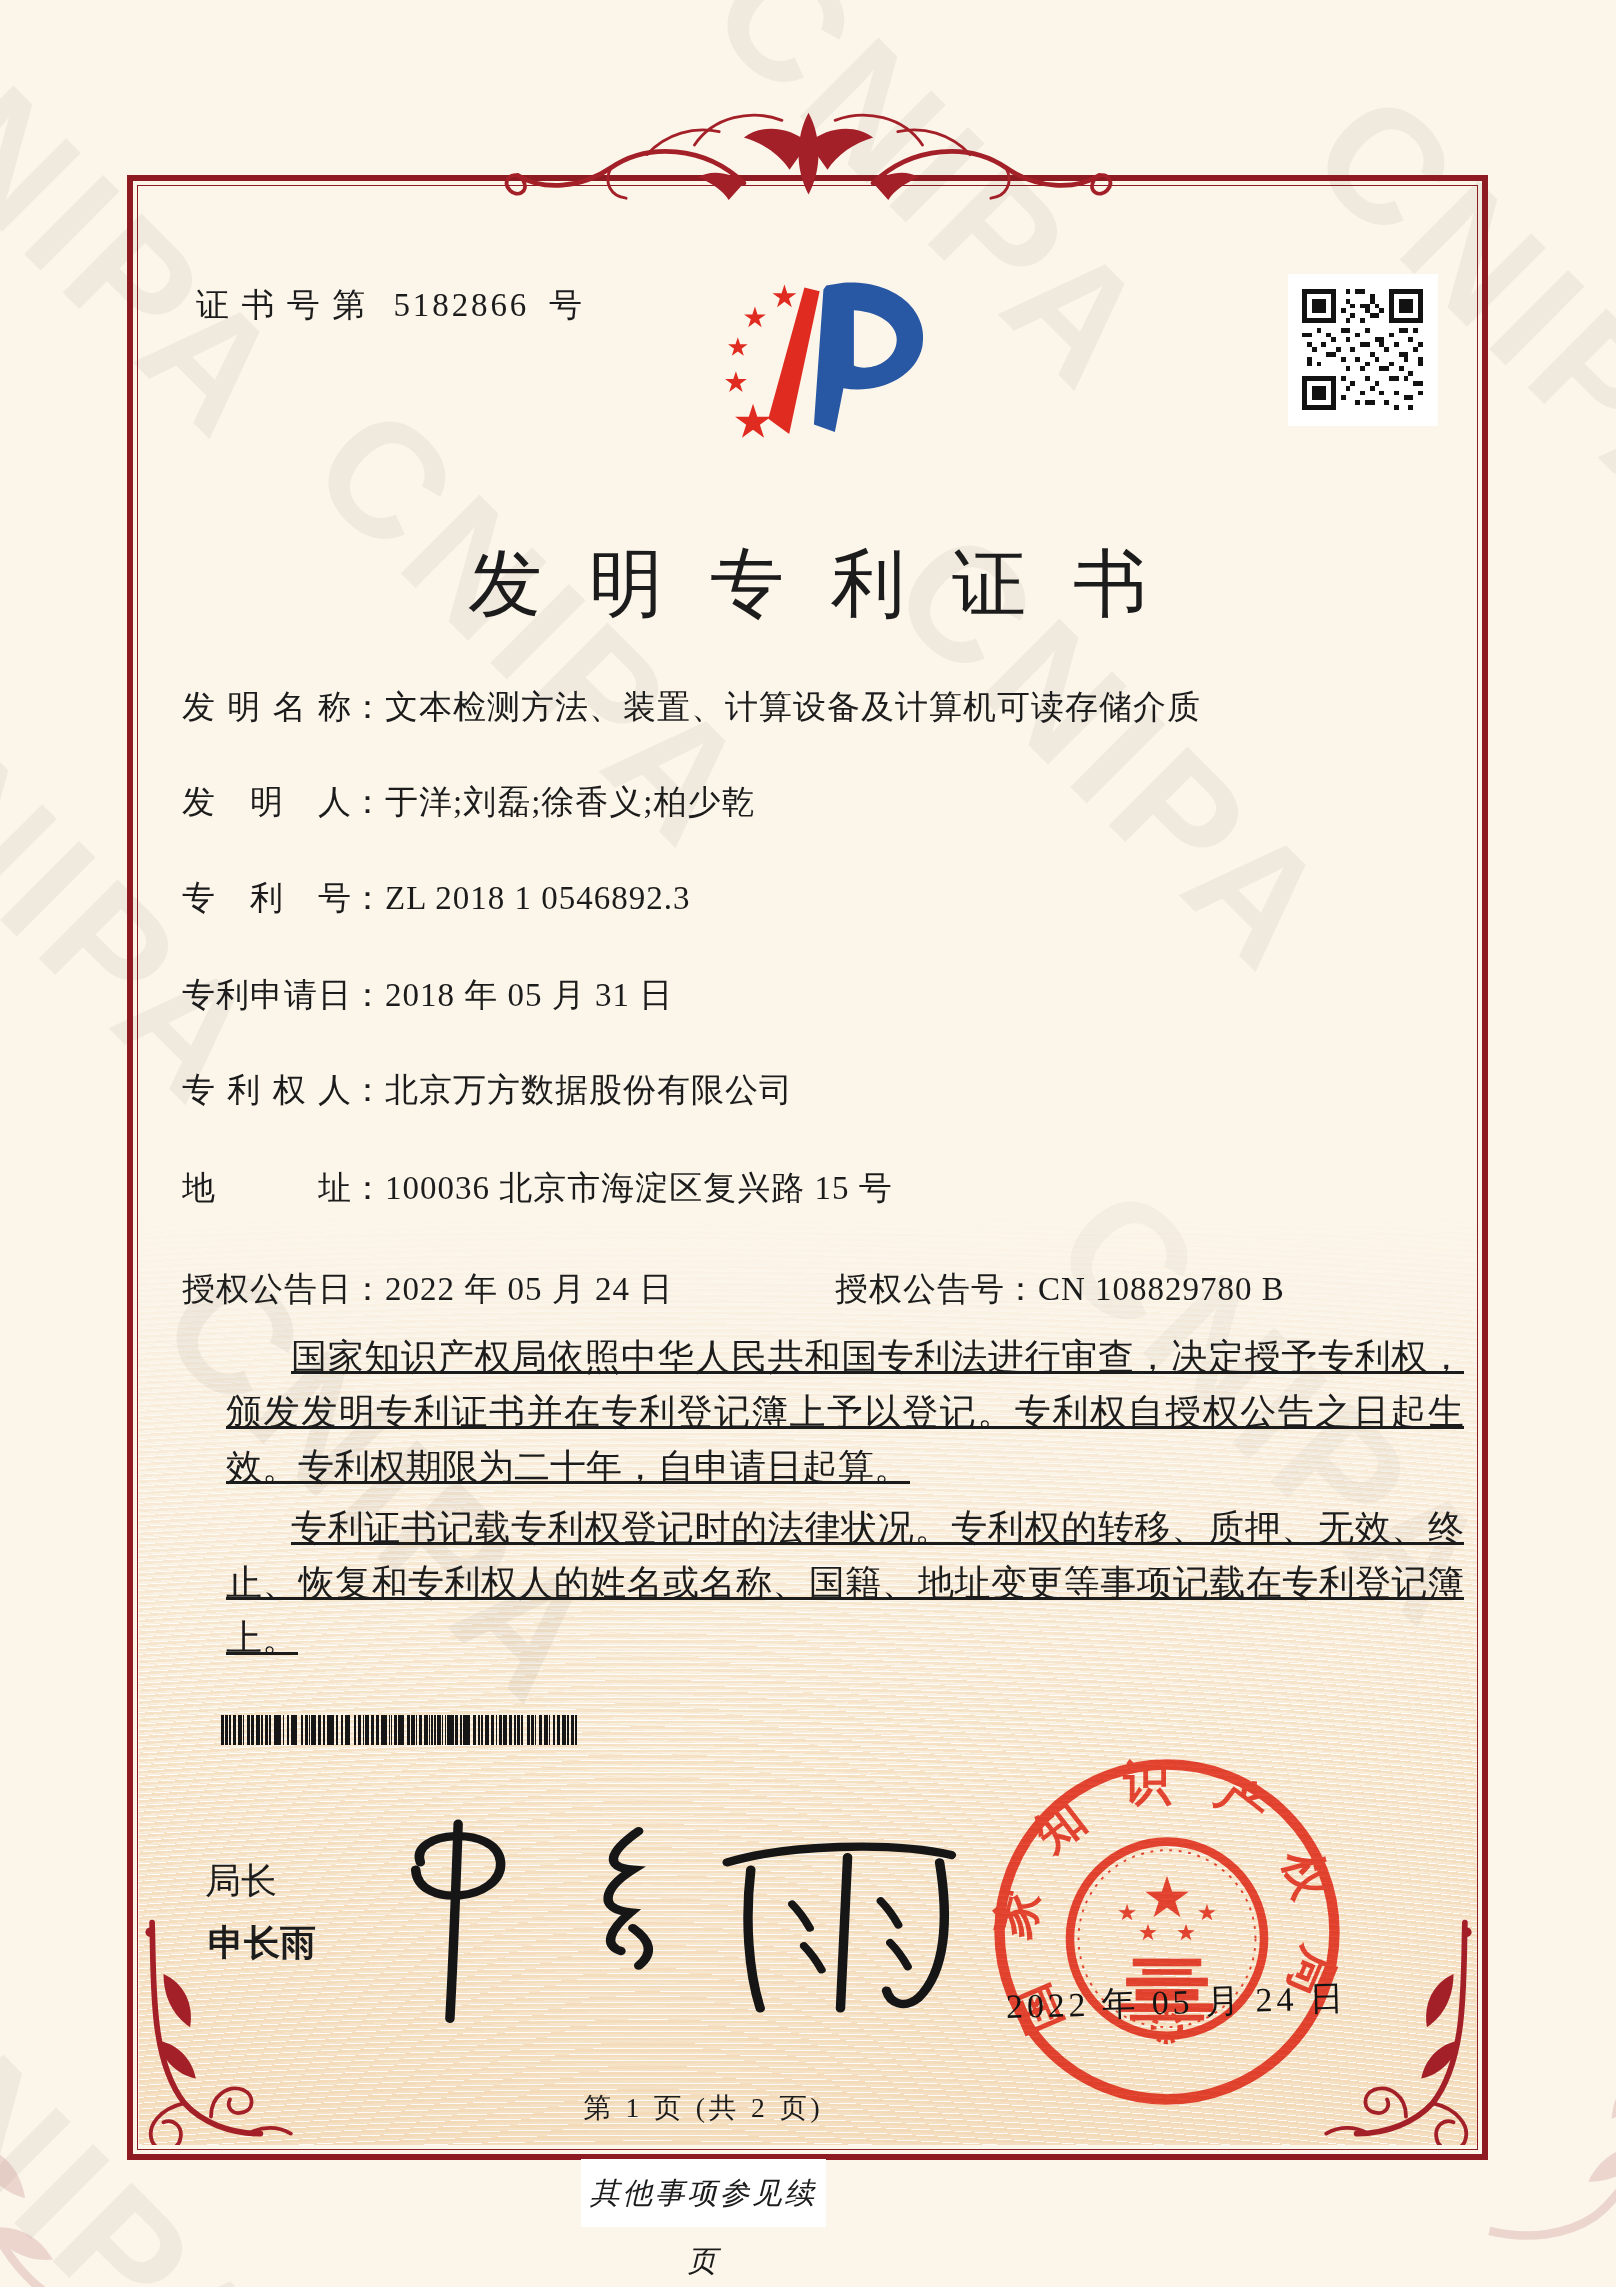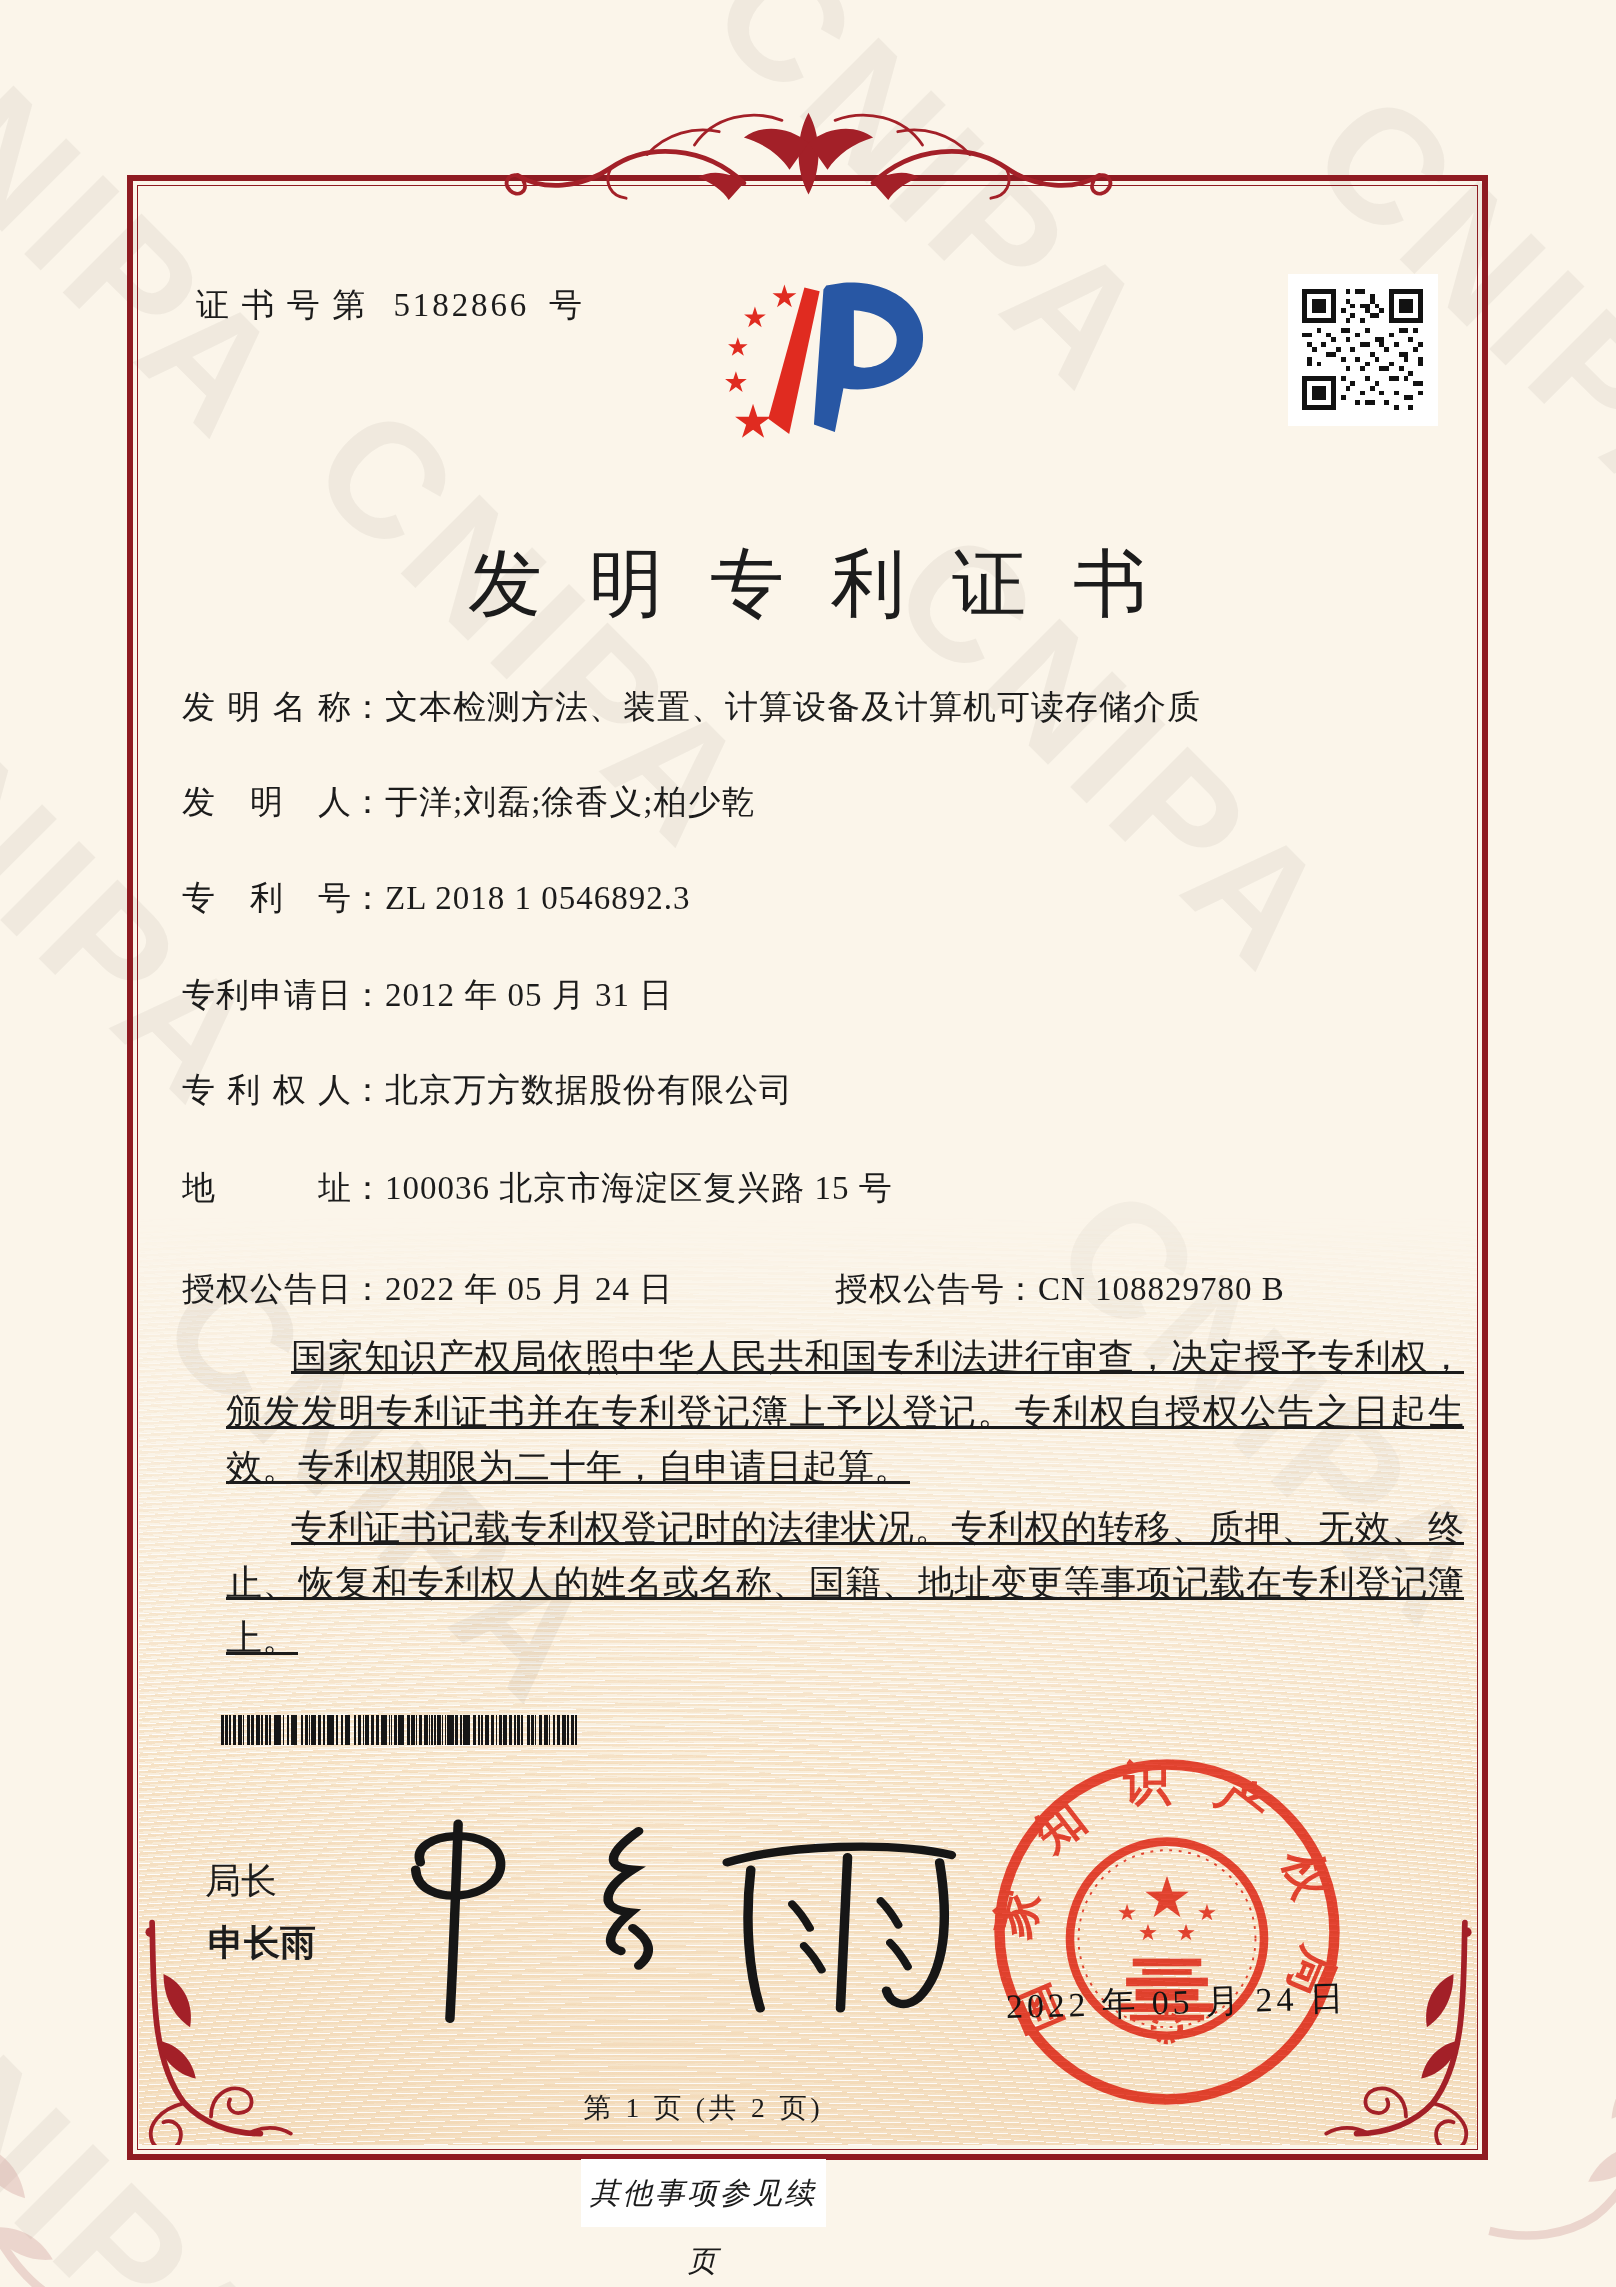--- a/index.html
+++ b/index.html
@@ -201,21 +201,21 @@
   <div class="row" style="top:685px">
     <span class="lbl">发明名称</span><span class="colon">：</span><span class="val">文本检测方法、装置、计算设备及计算机可读存储介质</span>
   </div>
   <div class="row" style="top:780px">
     <span class="lbl">发明人</span><span class="colon">：</span><span class="val">于洋;刘磊;徐香义;柏少乾</span>
   </div>
   <div class="row" style="top:876px">
     <span class="lbl">专利号</span><span class="colon">：</span><span class="val">ZL 2018 1 0546892.3</span>
   </div>
   <div class="row" style="top:973px">
-    <span class="lbl">专利申请日</span><span class="colon">：</span><span class="val">2012 年 05 月 31 日</span>
+    <span class="lbl">专利申请日</span><span class="colon">：</span><span class="val">2018 年 05 月 31 日</span>
   </div>
   <div class="row" style="top:1068px">
     <span class="lbl">专利权人</span><span class="colon">：</span><span class="val">北京万方数据股份有限公司</span>
   </div>
   <div class="row" style="top:1166px">
     <span class="lbl">地址</span><span class="colon">：</span><span class="val">100036 北京市海淀区复兴路 15 号</span>
   </div>
   <div class="row" style="top:1267px">
     <span class="lbl">授权公告日</span><span class="colon">：</span><span class="val">2022 年 05 月 24 日</span>
   </div>

